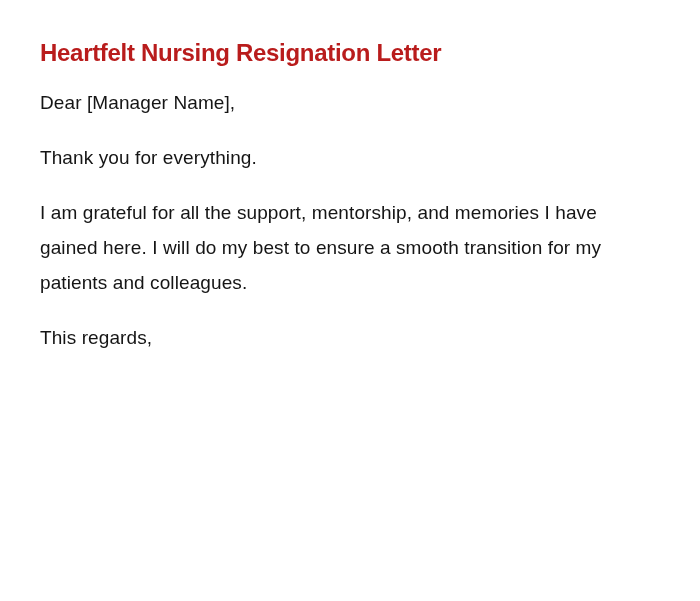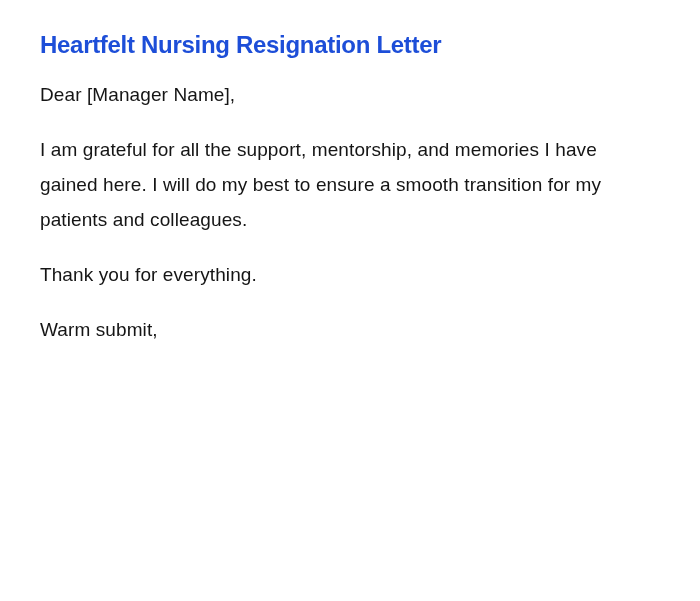--- a/index.html
+++ b/index.html
@@ -17,35 +17,35 @@
     .page {
       padding: 26px 40px 0 40px;
       box-sizing: border-box;
       width: 700px;
     }
     .title {
       font-family: "Liberation Sans", sans-serif;
       font-weight: bold;
       font-size: 24px;
       line-height: 30px;
-      margin: 4px 0 14px 0;
-      color: #1d4ed8;
+      margin: 12px 0 14px 0;
+      color: #b91c1c;
       letter-spacing: -0.3px;
     }
     .para {
       font-size: 19px;
       line-height: 35px;
       margin: 17px 0 20px 0;
       color: #151515;
       letter-spacing: 0.1px;
       width: 600px;
     }
   </style>
 </head>
 <body>
 
 <div class="page">
   <h1 class="title">Heartfelt Nursing Resignation Letter</h1>
   <p class="para">Dear [Manager Name],</p>
+  <p class="para">Thank you for everything.</p>
   <p class="para">I am grateful for all the support, mentorship, and memories I have gained here. I will do my best to ensure a smooth transition for my patients and colleagues.</p>
-  <p class="para">Thank you for everything.</p>
-  <p class="para">Warm submit,</p>
+  <p class="para">This regards,</p>
 </div>
 
 </body></html>

